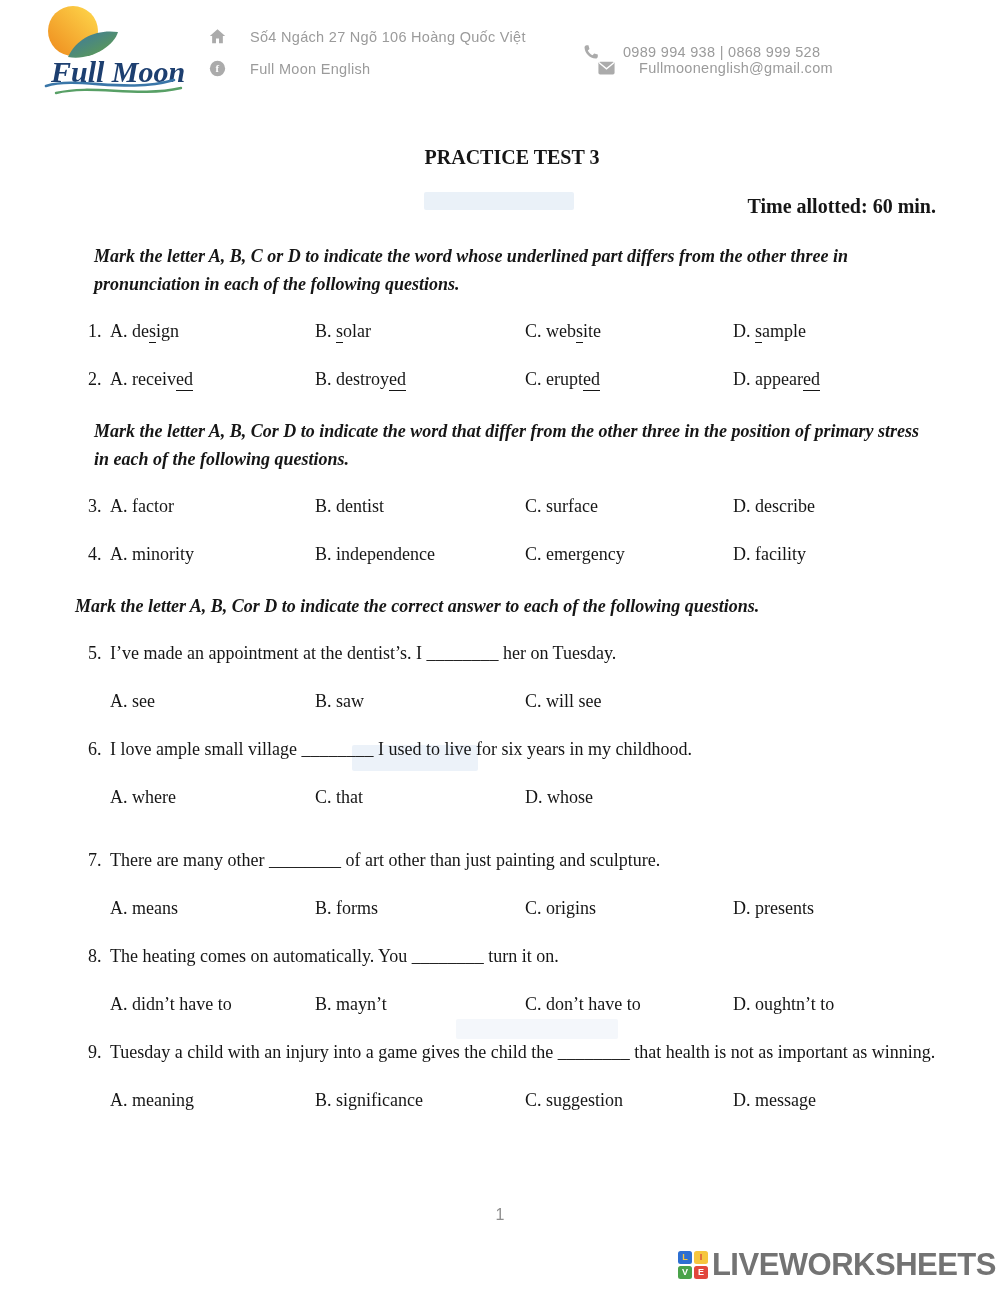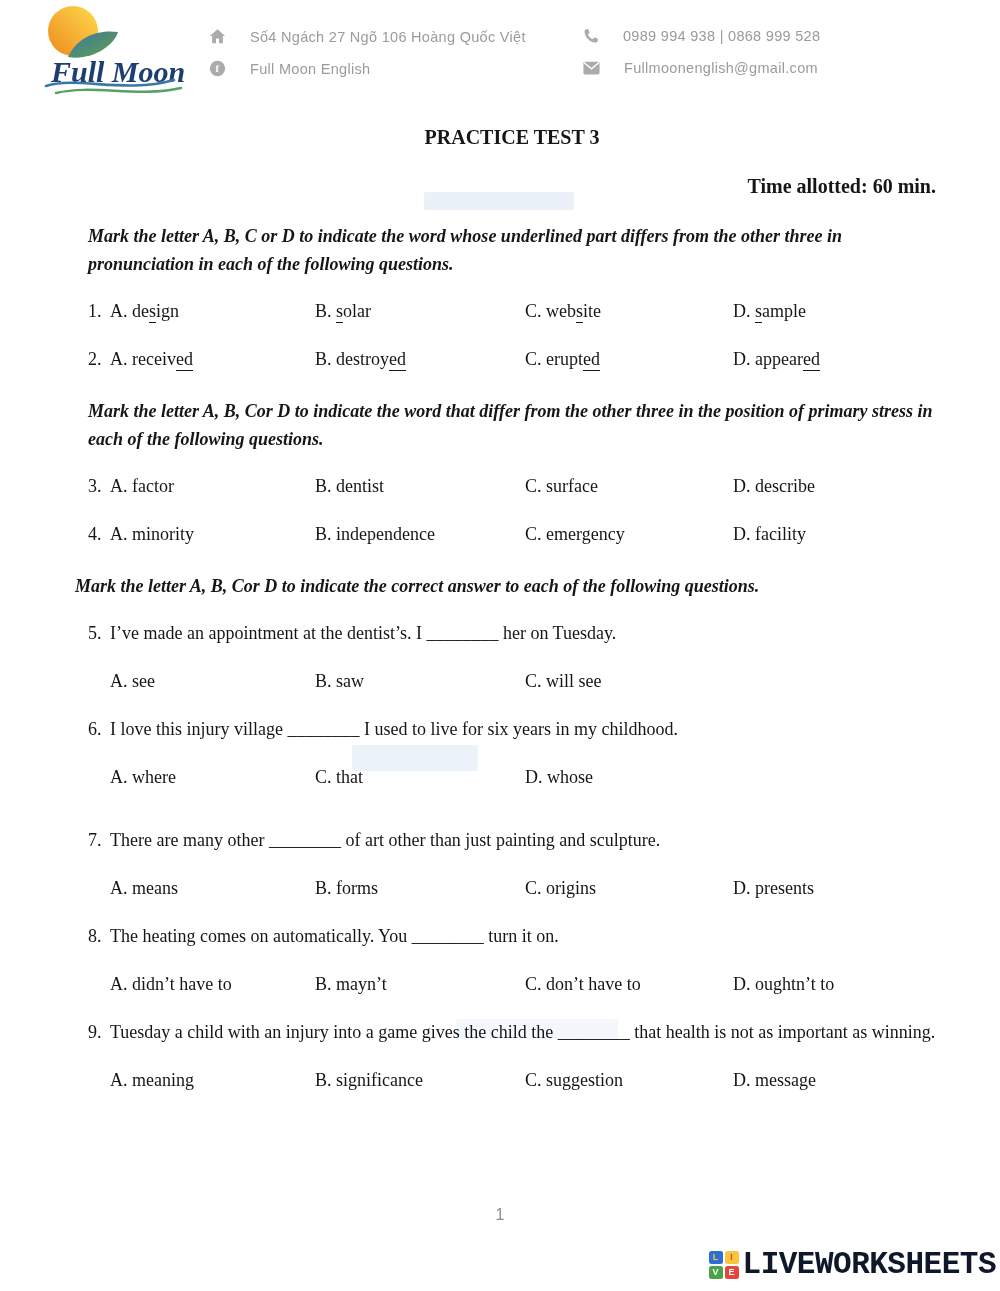--- a/index.html
+++ b/index.html
@@ -14,34 +14,34 @@
   }
 
   
   .header { position:relative; height:100px; }
   .logo { position:absolute; left:24px; top:2px; }
   .contact { position:absolute; display:flex; align-items:center; gap:24px;
              font-family:"Liberation Sans", sans-serif; font-size:14.5px;
              color:#9b9b9b; letter-spacing:.3px; }
   .contact svg { flex:0 0 auto; }
   .c-addr  { left:209px; top:28px; }
-  .c-phone { left:583px; top:28px; }
+  .c-phone { left:583px; top:44px; }
   .c-fb    { left:209px; top:60px; }
-  .c-mail  { left:583px; top:60px; }
+  .c-mail  { left:598px; top:60px; }
 
   
   .hl { position:absolute; background:#d9e6f3; z-index:0; border-radius:2px; }
 
   
   .content { position:relative; z-index:1; padding:14px 64px 0 88px; }
-  .title  { text-align:center; font-size:20px; font-weight:bold; margin-top:10px; line-height:26px;}
+  .title  { text-align:center; font-size:20px; font-weight:bold; margin-top:30px; line-height:26px;}
   .time   { text-align:right; font-size:20px; font-weight:bold; margin-top:23px; line-height:26px;}
 
   .instruction { font-weight:bold; font-style:italic; font-size:18px;
-                 line-height:28px; margin-top:23px; max-width:848px; }
+                 line-height:28px; margin-top:23px; max-width:848px;margin-left:6px; }
   .instruction.shift-left { margin-left:-13px; max-width:861px; }
 
   .q-row { margin-top:18px; line-height:30px; font-size:18px; }
   .q-row.gap { margin-top:33px; }
   .opt-grid  { display:grid; grid-template-columns:22px 205px 210px 208px 1fr; align-items:baseline; }
   .stem-grid { display:grid; grid-template-columns:22px 1fr; align-items:baseline; }
   .qnum { }
   .u { border-bottom:1.5px solid #161616; padding-bottom:0.5px; }
 
   
@@ -153,21 +153,21 @@
         <span class="qstem">I’ve made an appointment at the dentist’s. I ________ her on Tuesday.</span>
       </div>
       <div class="q-row opt-grid">
         <span class="qnum"></span>
         <span class="opt"><span class="opt-label">A. </span>see</span>
         <span class="opt"><span class="opt-label">B. </span>saw</span>
         <span class="opt"><span class="opt-label">C. </span>will see</span>
       </div>
       <div class="q-row stem-grid">
         <span class="qnum">6.</span>
-        <span class="qstem">I love this injury village ________ I used to live for six years in my childhood.</span>
+        <span class="qstem">I love ample small village ________ I used to live for six years in my childhood.</span>
       </div>
       <div class="q-row opt-grid">
         <span class="qnum"></span>
         <span class="opt"><span class="opt-label">A. </span>where</span>
         <span class="opt"><span class="opt-label">C. </span>that</span>
         <span class="opt"><span class="opt-label">D. </span>whose</span>
       </div>
       <div class="q-row stem-grid gap">
         <span class="qnum">7.</span>
         <span class="qstem">There are many other ________ of art other than just painting and sculpture.</span>
@@ -206,14 +206,14 @@
 
 <div class="page-num">1</div>
 
 <div class="lw-brand">
   <span class="lw-tiles">
       <span class="lw-tile" style="background: rgb(45, 111, 210); color: rgb(246, 198, 63);">L</span>
       <span class="lw-tile" style="background: rgb(246, 198, 63); color: rgb(217, 74, 61);">I</span>
       <span class="lw-tile" style="background: rgb(74, 163, 74); color: rgb(255, 255, 255);">V</span>
       <span class="lw-tile" style="background: rgb(226, 71, 61); color: rgb(255, 255, 255);">E</span>
     </span>
-  <span class="lw-text" style="color: #0f172a; font-family: Liberation Mono, monospace;">LIVEWORKSHEETS</span>
+  <span class="lw-text" style="color: #737373;">LIVEWORKSHEETS</span>
 </div>
 
 </body></html>

